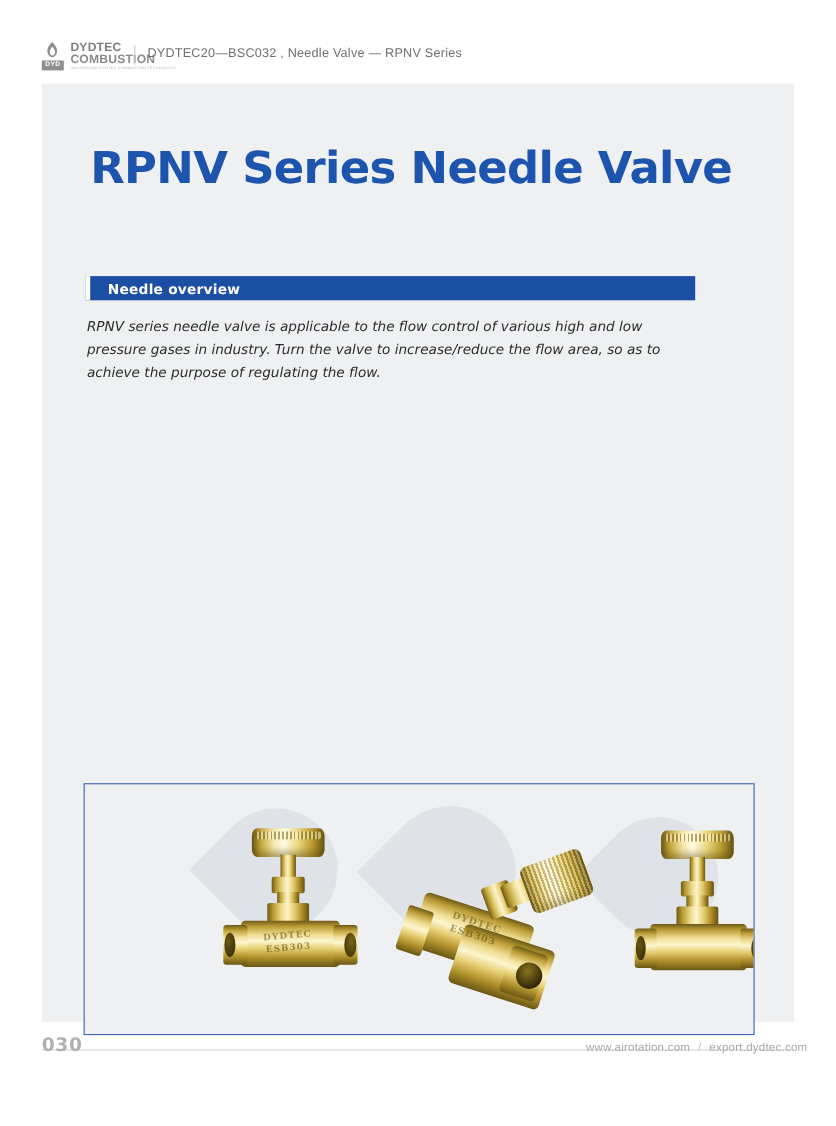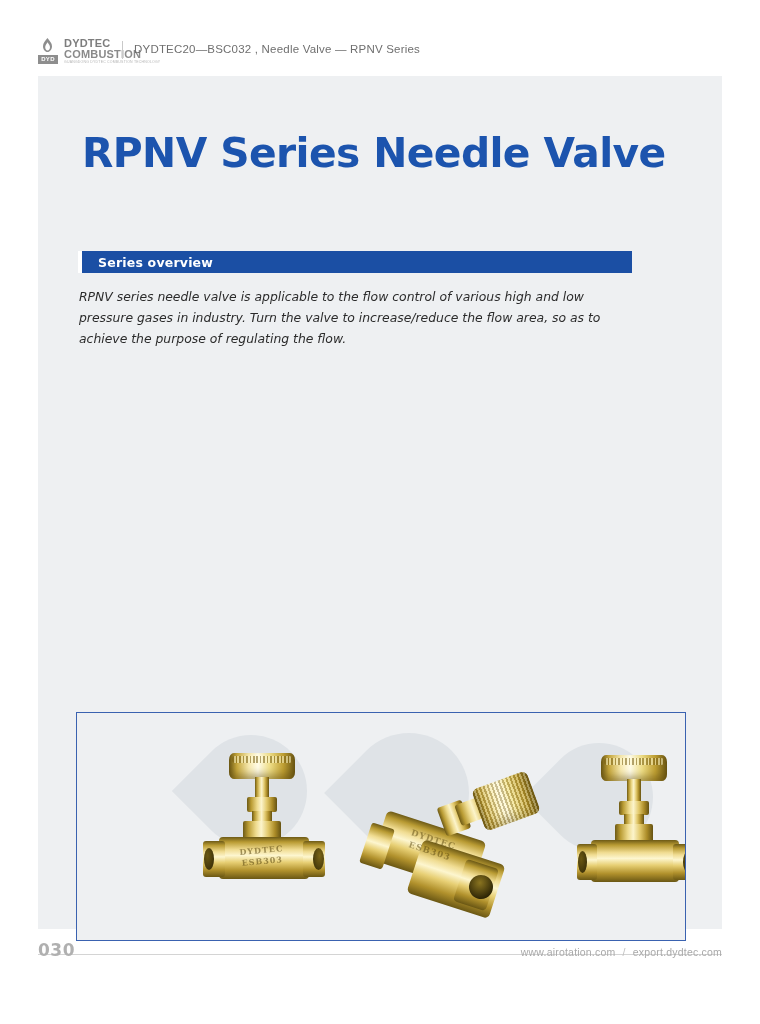--- a/index.html
+++ b/index.html
@@ -309,21 +309,21 @@
     left: 38px;
     top: 940px;
     font-size: 17px;
     font-weight: bold;
     color: #b0b0b0;
     letter-spacing: .5px;
     font-family: "DejaVu Sans", sans-serif;
   }
   .footer-links {
     position: absolute;
-    right: 38px;
+    right: 26px;
     top: 946px;
     font-size: 10.5px;
     color: #a9a9a9;
     letter-spacing: .2px;
     white-space: nowrap;
   }
   .footer-links .sep { margin: 0 4px; color: #c0c0c0; }
 </style>
 </head>
 <body>
@@ -348,21 +348,21 @@
   <div class="header-divider"></div>
   <div class="breadcrumb">DYDTEC20—BSC032 , Needle Valve — RPNV Series</div>
 </div>
 
 <div class="page-panel"></div>
 
 <div class="doc-title">RPNV Series Needle Valve</div>
 
 <div class="section-bar">
   <div class="section-bar-accent"></div>
-  <div class="section-bar-label">Series overview</div>
+  <div class="section-bar-label">Needle overview</div>
 </div>
 
 <div class="overview-text">RPNV series needle valve is applicable to the flow control of various high and low pressure gases in industry. Turn the valve to increase/reduce the flow area, so as to achieve the purpose of regulating the flow.</div>
 
 <div class="image-frame">
 
   <div class="wm wm-1"></div>
   <div class="wm wm-2"></div>
   <div class="wm wm-3"></div>
 

